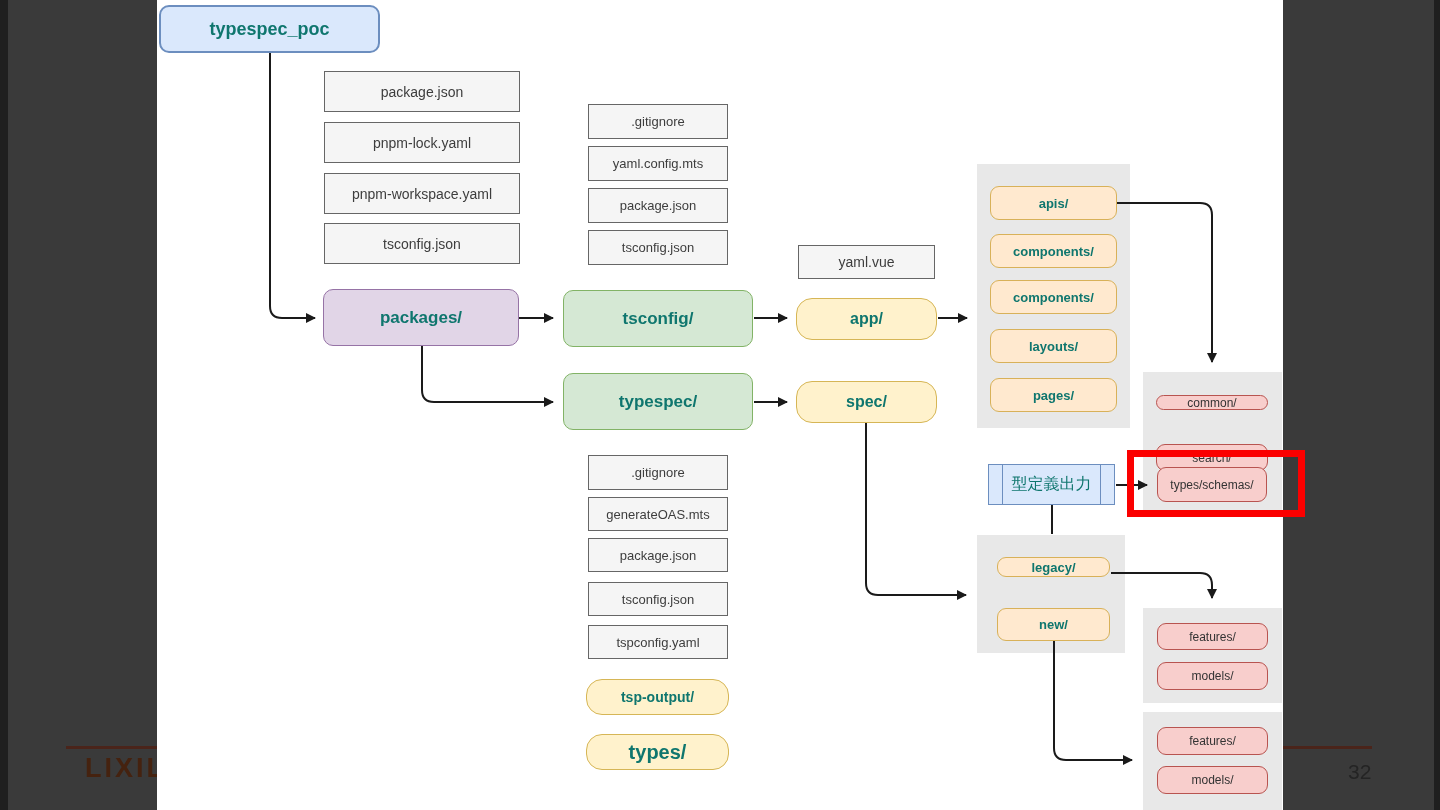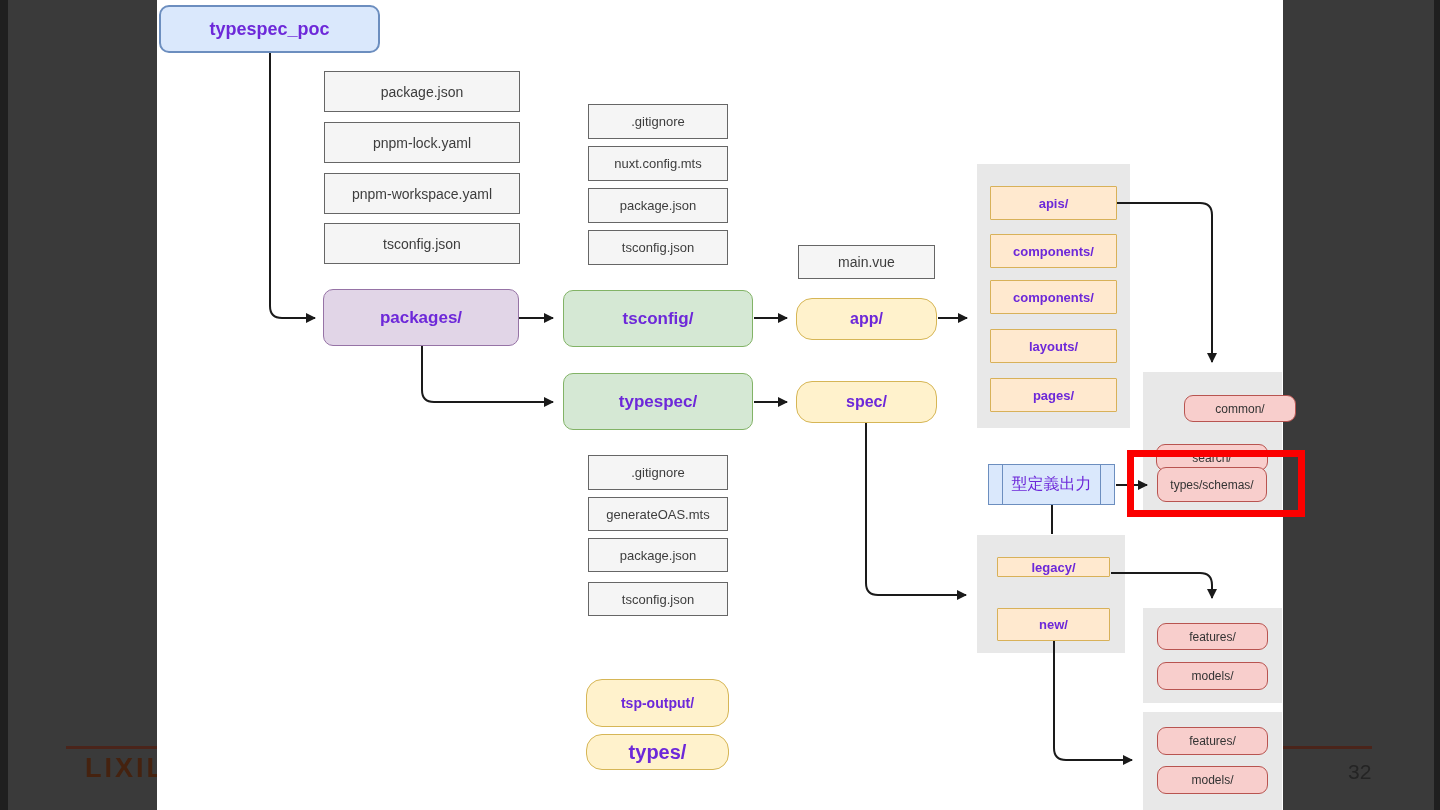--- a/index.html
+++ b/index.html
@@ -28,32 +28,32 @@
            background:#ffffff; z-index:2; }
 
   
   .group { position:absolute; background:#e8e8e8; z-index:3; }
 
   svg.wires { position:absolute; left:0; top:0; width:1440px; height:810px;
               z-index:4; pointer-events:none; }
 
   
   .box { position:absolute; z-index:5; display:flex; align-items:center;
-         justify-content:center; text-align:center; color:#6d28d9; }
+         justify-content:center; text-align:center; color:#0f766e; }
   .b-root { background:#dae8fc; border:2px solid #6c8ebf; border-radius:10px;
             font-size:18px; font-weight:bold; }
   .b-file { background:#f5f5f5; border:1px solid #666666; color:#3d3d3d; }
   .f14 { font-size:14px; } .f13 { font-size:13px; }
   .b-purple { background:#e1d5e7; border:1.5px solid #9673a6; border-radius:10px;
               font-size:17px; font-weight:bold;text-align:center; }
   .b-green { background:#d5e8d4; border:1.5px solid #82b366; border-radius:10px;
              font-size:17px; font-weight:bold; }
   .b-yellow { background:#fff2cc; border:1.5px solid #d6b656; border-radius:16px;
               font-size:16px; font-weight:bold; }
-  .b-sub { background:#ffe9cf; border:1.5px solid #d8b159; border-radius:1px;
+  .b-sub { background:#ffe9cf; border:1.5px solid #d8b159; border-radius:9px;
            font-size:13px; font-weight:bold; }
   .b-out { background:#f8cecc; border:1.5px solid #b85450; border-radius:9px;
            font-size:12px; color:#333; }
   .b-proc { background:#dae8fc; border:1.5px solid #6c8ebf; font-size:16px; }
   .b-proc::before, .b-proc::after { content:""; position:absolute; top:0; bottom:0;
            width:0; border-left:1.5px solid #6c8ebf; }
   .b-proc::before { left:13px; } .b-proc::after { right:13px; }
 
   .highlight { position:absolute; left:1127px; top:450px; width:178px; height:67px;
                border:7px solid #fb0000; z-index:7; background:transparent; }
@@ -107,46 +107,47 @@
   <div class="box b-file f14" style="left:324px;top:71px;width:196px;height:41px">package.json</div>
   <div class="box b-file f14" style="left:324px;top:122px;width:196px;height:41px">pnpm-lock.yaml</div>
   <div class="box b-file f14" style="left:324px;top:173px;width:196px;height:41px">pnpm-workspace.yaml</div>
   <div class="box b-file f14" style="left:324px;top:223px;width:196px;height:41px">tsconfig.json</div>
 
   <div class="box b-purple" style="left:323px;top:289px;width:196px;height:57px">packages/</div>
   <div class="box b-green" style="left:563px;top:290px;width:190px;height:57px">tsconfig/</div>
   <div class="box b-green" style="left:563px;top:373px;width:190px;height:57px">typespec/</div>
 
   <div class="box b-file f13" style="left:588px;top:104px;width:140px;height:35px">.gitignore</div>
-  <div class="box b-file f13" style="left:588px;top:146px;width:140px;height:35px">nuxt.config.mts</div>
+  <div class="box b-file f13" style="left:588px;top:146px;width:140px;height:35px">yaml.config.mts</div>
   <div class="box b-file f13" style="left:588px;top:188px;width:140px;height:35px">package.json</div>
   <div class="box b-file f13" style="left:588px;top:230px;width:140px;height:35px">tsconfig.json</div>
 
-  <div class="box b-file f14" style="left:798px;top:245px;width:137px;height:34px">main.vue</div>
+  <div class="box b-file f14" style="left:798px;top:245px;width:137px;height:34px">yaml.vue</div>
   <div class="box b-yellow" style="left:796px;top:298px;width:141px;height:42px">app/</div>
   <div class="box b-yellow" style="left:796px;top:381px;width:141px;height:42px">spec/</div>
 
   <div class="box b-sub" style="left:990px;top:186px;width:127px;height:34px">apis/</div>
   <div class="box b-sub" style="left:990px;top:234px;width:127px;height:34px">components/</div>
   <div class="box b-sub" style="left:990px;top:280px;width:127px;height:34px">components/</div>
   <div class="box b-sub" style="left:990px;top:329px;width:127px;height:34px">layouts/</div>
   <div class="box b-sub" style="left:990px;top:378px;width:127px;height:34px">pages/</div>
 
-  <div class="box b-out" style="left:1184px;top:395px;width:112px;height:27px">common/</div>
+  <div class="box b-out" style="left:1156px;top:395px;width:112px;height:15px">common/</div>
   <div class="box b-out" style="left:1156px;top:444px;width:112px;height:27px">search/</div>
   <div class="box b-out" style="left:1157px;top:467px;width:110px;height:35px">types/schemas/</div>
 
   <div class="box b-proc" style="left:988px;top:464px;width:127px;height:41px">型定義出力</div>
 
   <div class="box b-file f13" style="left:588px;top:455px;width:140px;height:35px">.gitignore</div>
   <div class="box b-file f13" style="left:588px;top:497px;width:140px;height:34px">generateOAS.mts</div>
   <div class="box b-file f13" style="left:588px;top:538px;width:140px;height:34px">package.json</div>
   <div class="box b-file f13" style="left:588px;top:582px;width:140px;height:34px">tsconfig.json</div>
+  <div class="box b-file f13" style="left:588px;top:625px;width:140px;height:34px">tspconfig.yaml</div>
 
-  <div class="box b-yellow" style="left:586px;top:679px;width:143px;height:48px;font-size:14px">tsp-output/</div>
+  <div class="box b-yellow" style="left:586px;top:679px;width:143px;height:36px;font-size:14px">tsp-output/</div>
   <div class="box b-yellow" style="left:586px;top:734px;width:143px;height:36px;font-size:20px">types/</div>
 
   <div class="box b-sub" style="left:997px;top:557px;width:113px;height:20px">legacy/</div>
   <div class="box b-sub" style="left:997px;top:608px;width:113px;height:33px">new/</div>
 
   <div class="box b-out" style="left:1157px;top:623px;width:111px;height:27px">features/</div>
   <div class="box b-out" style="left:1157px;top:662px;width:111px;height:28px">models/</div>
 
   <div class="box b-out" style="left:1157px;top:727px;width:111px;height:28px">features/</div>
   <div class="box b-out" style="left:1157px;top:766px;width:111px;height:28px">models/</div>

